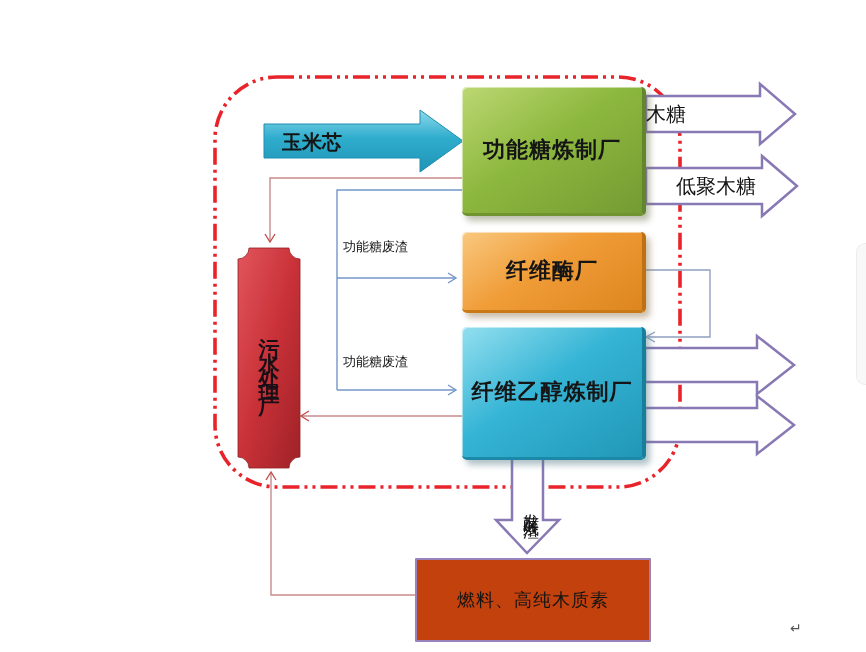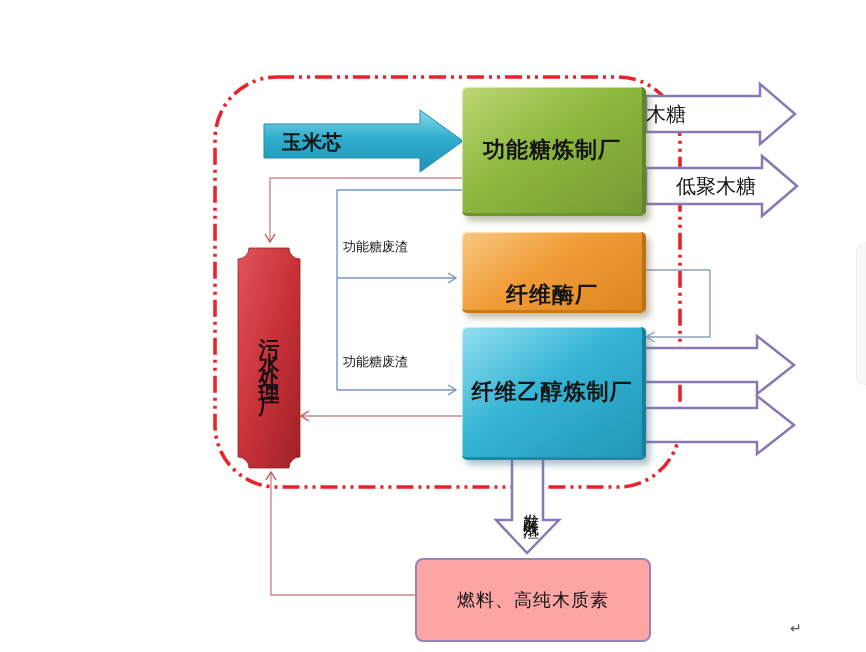--- a/index.html
+++ b/index.html
@@ -9,27 +9,27 @@
   .lbl{position:absolute;z-index:3;color:#141414;white-space:nowrap;}
   .box3d{position:absolute;z-index:2;display:flex;align-items:center;justify-content:center;
          border-radius:5px;font-size:22px;font-weight:600;color:#151515;letter-spacing:1px;}
   .green{left:462px;top:87px;width:180px;height:126px;
          background:linear-gradient(145deg,#bcd773 0%,#8db83e 45%,#749b33 100%);
          border-right:4px solid #62862b;border-bottom:3px solid #6f9430;
          box-shadow:inset 1px 1px 0 rgba(255,255,255,.5),4px 5px 6px rgba(110,120,80,.45);}
   .orange{left:462px;top:232px;width:180px;height:78px;
          background:linear-gradient(145deg,#f9c87f 0%,#f09c37 45%,#dd861f 100%);
          border-right:4px solid #bd7113;border-bottom:3px solid #c97a16;
-         box-shadow:inset 1px 1px 0 rgba(255,255,255,.5),4px 5px 6px rgba(140,110,70,.45);align-items:flex-end;}
+         box-shadow:inset 1px 1px 0 rgba(255,255,255,.5),4px 5px 6px rgba(140,110,70,.45);}
   .cyan{left:462px;top:327px;width:180px;height:130px;
          background:linear-gradient(145deg,#93dfef 0%,#35b4d5 45%,#2197b7 100%);
          border-right:4px solid #177e9b;border-bottom:3px solid #1b89a7;
          box-shadow:inset 1px 1px 0 rgba(255,255,255,.5),4px 5px 6px rgba(80,120,130,.45);}
-  .fuelbox{left:415px;top:558px;width:232px;height:80px;background:#fca5a5;
-         border:2.5px solid #9883bd;border-radius:8px;font-weight:500;font-size:18px;z-index:2;}
+  .fuelbox{left:415px;top:558px;width:232px;height:80px;background:#c2410c;
+         border:2.5px solid #9883bd;border-radius:1px;font-weight:500;font-size:18px;z-index:2;}
   .vtext{writing-mode:vertical-rl;text-orientation:upright;}
   .sewage-label{left:238px;top:254px;width:62px;height:208px;display:flex;align-items:center;
          justify-content:center;font-size:21px;font-weight:600;letter-spacing:15px;z-index:3;color:#181016;}
   .residue-label{left:515px;top:459px;width:26px;height:96px;display:flex;align-items:flex-start;
          justify-content:center;font-size:16px;letter-spacing:3px;z-index:3;}
   .flow-label{font-size:13px;}
   .out-label{font-size:20px;width:116px;text-align:left;}
   .corncob-label{left:282px;top:129px;width:124px;text-align:left;font-size:20px;font-weight:600;}
   .return-mark{left:790px;top:620px;font-size:14px;color:#555;
          font-family:"DejaVu Sans",sans-serif;}

